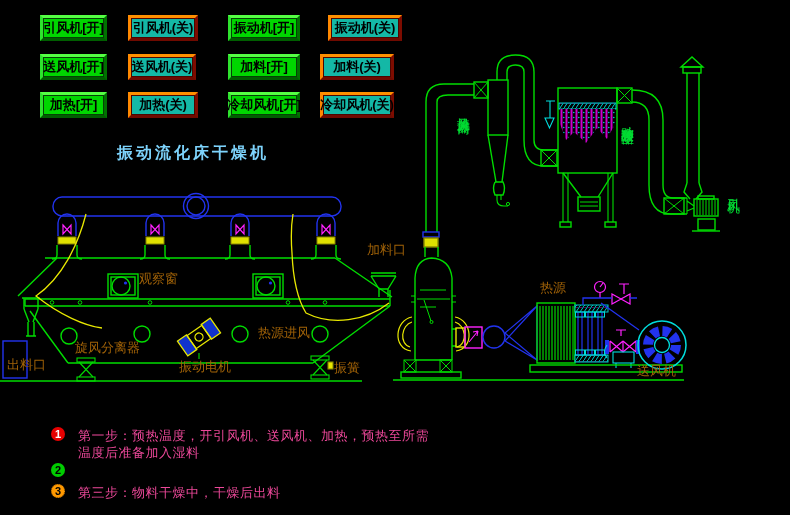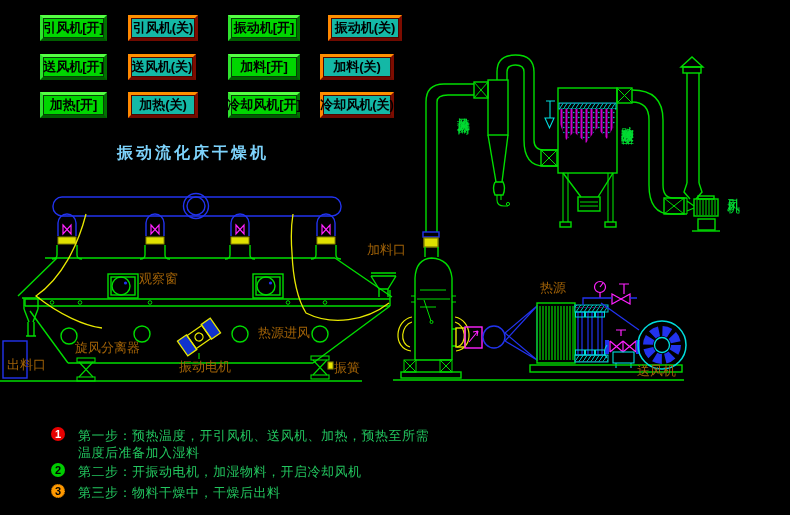--- a/index.html
+++ b/index.html
@@ -16,21 +16,21 @@
   .title{position:absolute;left:117px;top:143px;font-size:16px;font-weight:bold;color:#7dd3fc;
          letter-spacing:3px;white-space:nowrap;}
   .dlabel{position:absolute;color:#a16207;font-size:13px;white-space:nowrap;line-height:14px;}
   .dlabel.grn{color:#00dd33;}
   .v{writing-mode:vertical-rl;text-orientation:upright;letter-spacing:1px;line-height:14px;}
   .badge{position:absolute;width:14px;height:14px;border-radius:50%;font-size:11px;font-weight:bold;
          display:flex;align-items:center;justify-content:center;box-sizing:border-box;}
   .badge.b1{background:#e60000;color:#fff;}
   .badge.b2{background:#00cc00;color:#000;}
   .badge.b3{background:#ff9900;color:#000;border:1px dotted #a36000;}
-  .step-text{position:absolute;color:#22c55e;font-size:13px;letter-spacing:0.5px;white-space:nowrap;}
+  .step-text{position:absolute;color:#ec4899;font-size:13px;letter-spacing:0.5px;white-space:nowrap;}
 </style>
 </head>
 <body>
 
 <div class="screen">
 
   <svg class="diagram" width="790" height="515" viewBox="0 0 790 515">
     <defs>
       <pattern id="bagsPat" width="5" height="5" patternUnits="userSpaceOnUse">
         <rect width="5" height="5" fill="#000000"></rect>
@@ -271,17 +271,16 @@
   <div class="dlabel" style="left:179px;top:360px">振动电机</div>
   <div class="dlabel" style="left:258px;top:326px">热源进风</div>
   <div class="dlabel" style="left:334px;top:361px">振簧</div>
   <div class="dlabel" style="left:540px;top:281px">热源</div>
   <div class="dlabel" style="left:637px;top:364px">送风机</div>
 
   <div class="badge b1" style="left:51px;top:427px">1</div>
   <div class="step-text" style="left:78px;top:427px">第一步：预热温度，开引风机、送风机、加热，预热至所需</div>
   <div class="step-text" style="left:78px;top:444px">温度后准备加入湿料</div>
   <div class="badge b2" style="left:51px;top:463px">2</div>
-  <div class="step-text" style="left:78px;top:463px">第二步：开振动电机，加湿物料，开启冷却风机</div>
   <div class="badge b3" style="left:51px;top:484px">3</div>
   <div class="step-text" style="left:78px;top:484px">第三步：物料干燥中，干燥后出料</div>
 
 </div>
 
 </body></html>

